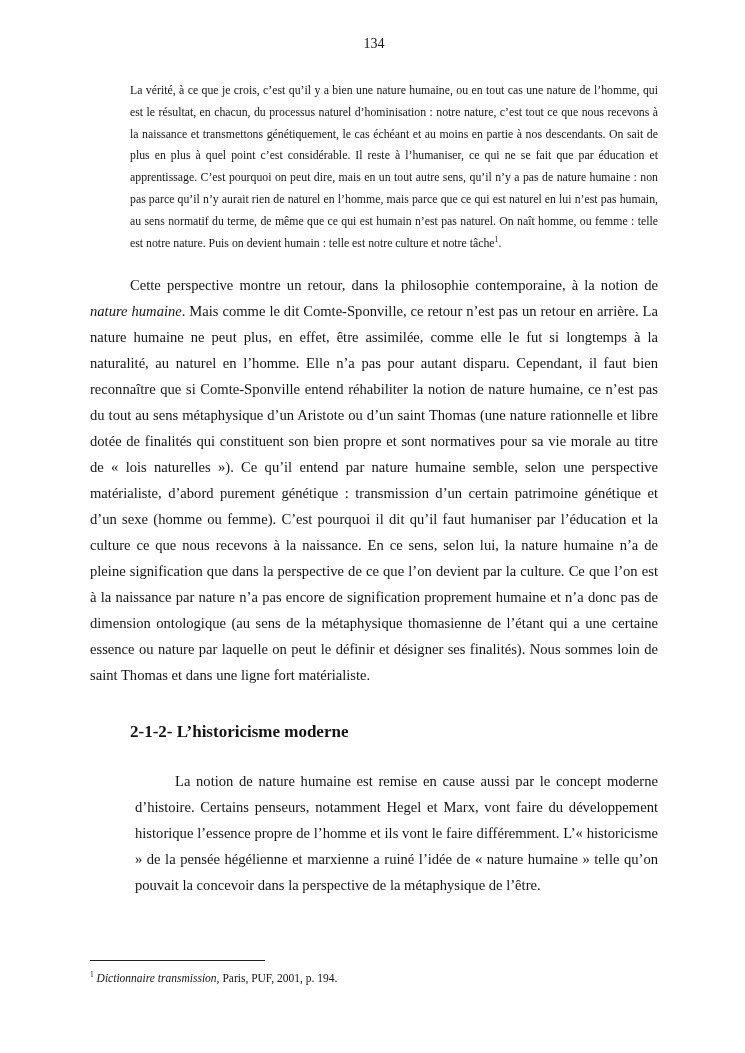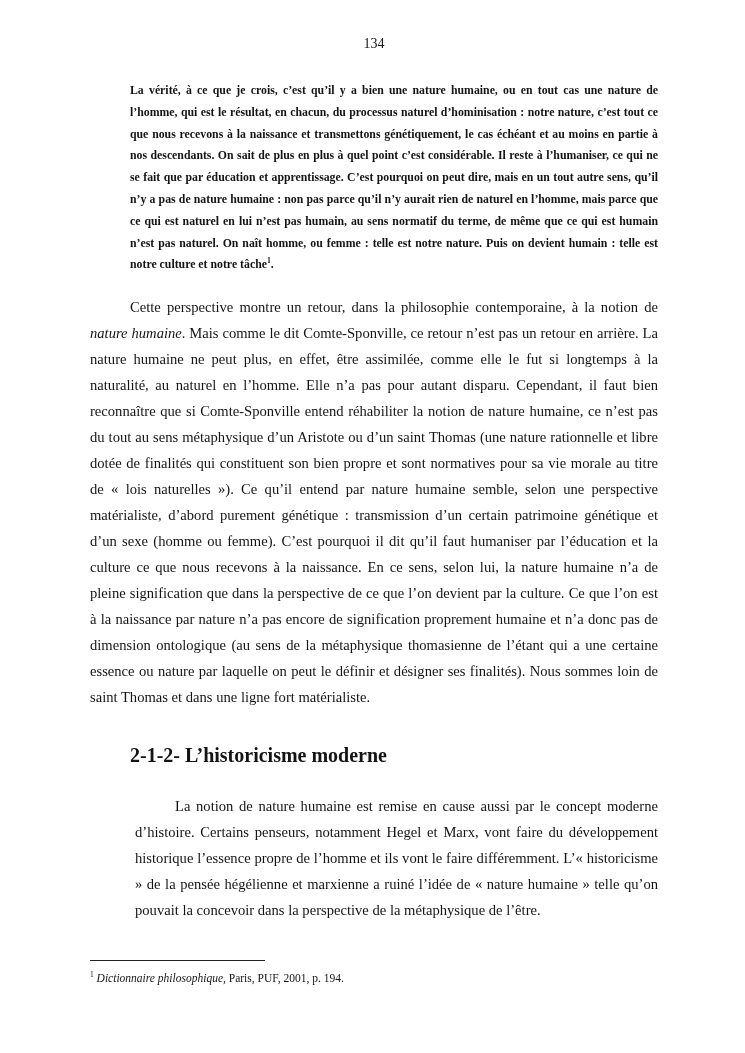--- a/index.html
+++ b/index.html
@@ -25,32 +25,31 @@
   .page-number {
     text-align: center;
     font-size: 14px;
     margin: 0 0 28px 0;
   }
   .quote {
     margin: 4px 0 0 40px;
     font-size: 11.8px;
     line-height: 21.8px;
     text-align: justify;
-    font-weight: bold;
   }
   .para {
     font-size: 14.6px;
     line-height: 26px;
     text-align: justify;
     text-indent: 40px;
     margin: 18px 0 0 0;
   }
   .para-2 { margin-top: 26px; margin-left: 45px; }
   .heading {
-    font-size: 20px;
+    font-size: 17px;
     font-weight: bold;
     margin: 34px 0 12px 40px;
   }
   .footnote-area {
     position: absolute;
     left: 90px;
     right: 87px;
     top: 960px;
   }
   .footnote-rule {
@@ -84,15 +83,15 @@
     <p class="para"><span>Cette perspective montre un retour, dans la philosophie contemporaine, à la notion de </span><em>nature humaine</em><span>. Mais comme le dit Comte-Sponville, ce retour n’est pas un retour en arrière. La nature humaine ne peut plus, en effet, être assimilée, comme elle le fut si longtemps à la naturalité, au naturel en l’homme. Elle n’a pas pour autant disparu. Cependant, il faut bien reconnaître que si Comte-Sponville entend réhabiliter la notion de nature humaine, ce n’est pas du tout au sens métaphysique d’un Aristote ou d’un saint Thomas (une nature rationnelle et libre dotée de finalités qui constituent son bien propre et sont normatives pour sa vie morale au titre de « lois naturelles »). Ce qu’il entend par nature humaine semble, selon une perspective matérialiste, d’abord purement génétique : transmission d’un certain patrimoine génétique et d’un sexe (homme ou femme). C’est pourquoi il dit qu’il faut humaniser par l’éducation et la culture ce que nous recevons à la naissance. En ce sens, selon lui, la nature humaine n’a de pleine signification que dans la perspective de ce que l’on devient par la culture. Ce que l’on est à la naissance par nature n’a pas encore de signification proprement humaine et n’a donc pas de dimension ontologique (au sens de la métaphysique thomasienne de l’étant qui a une certaine essence ou nature par laquelle on peut le définir et désigner ses finalités). Nous sommes loin de saint Thomas et dans une ligne fort matérialiste.</span></p>
 
     <h3 class="heading">2-1-2- L’historicisme moderne</h3>
 
     <p class="para para-2">La notion de nature humaine est remise en cause aussi par le concept moderne d’histoire. Certains penseurs, notamment Hegel et Marx, vont faire du développement historique l’essence propre de l’homme et ils vont le faire différemment. L’« historicisme » de la pensée hégélienne et marxienne a ruiné l’idée de « nature humaine » telle qu’on pouvait la concevoir dans la perspective de la métaphysique de l’être.</p>
 
   </div>
 
   <div class="footnote-area">
     <div class="footnote-rule"></div>
-    <p class="footnote"><sup>1</sup> <em>Dictionnaire philosophique,</em><span> Paris, PUF, 2001, p. 194.</span></p>
+    <p class="footnote"><sup>1</sup> <em>Dictionnaire transmission,</em><span> Paris, PUF, 2001, p. 194.</span></p>
   </div>
 </div>
 
 </body></html>

